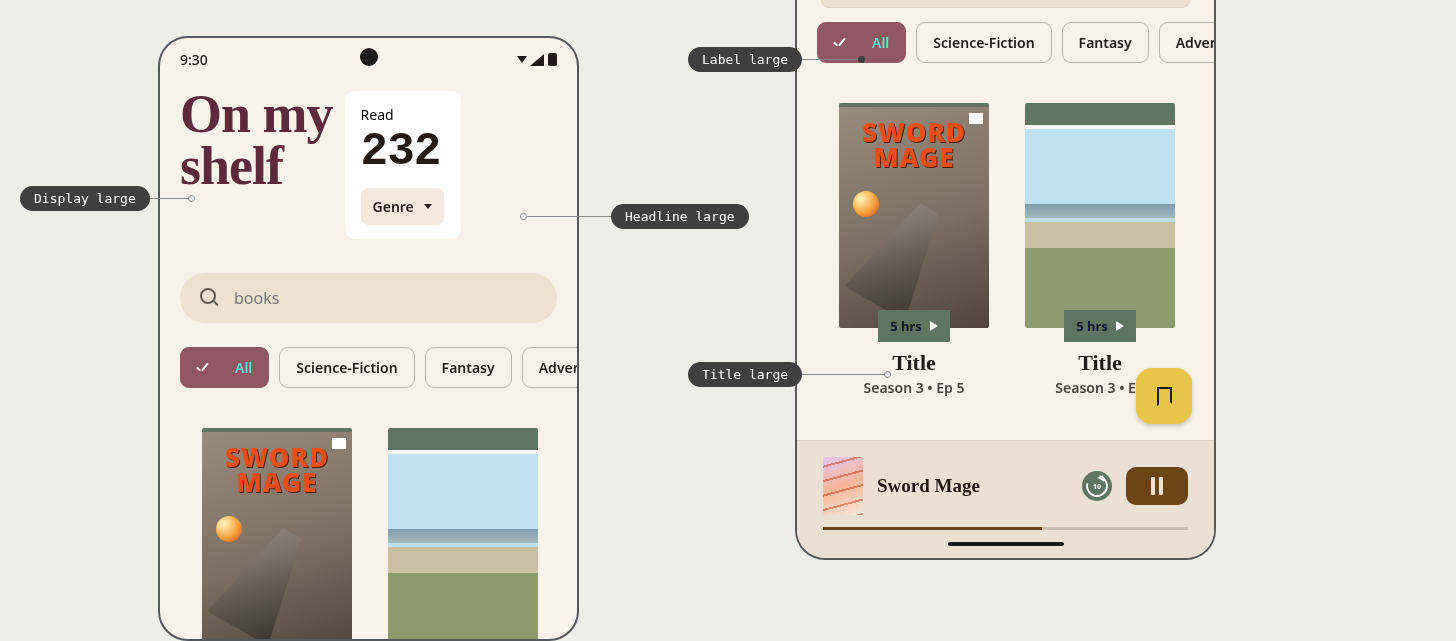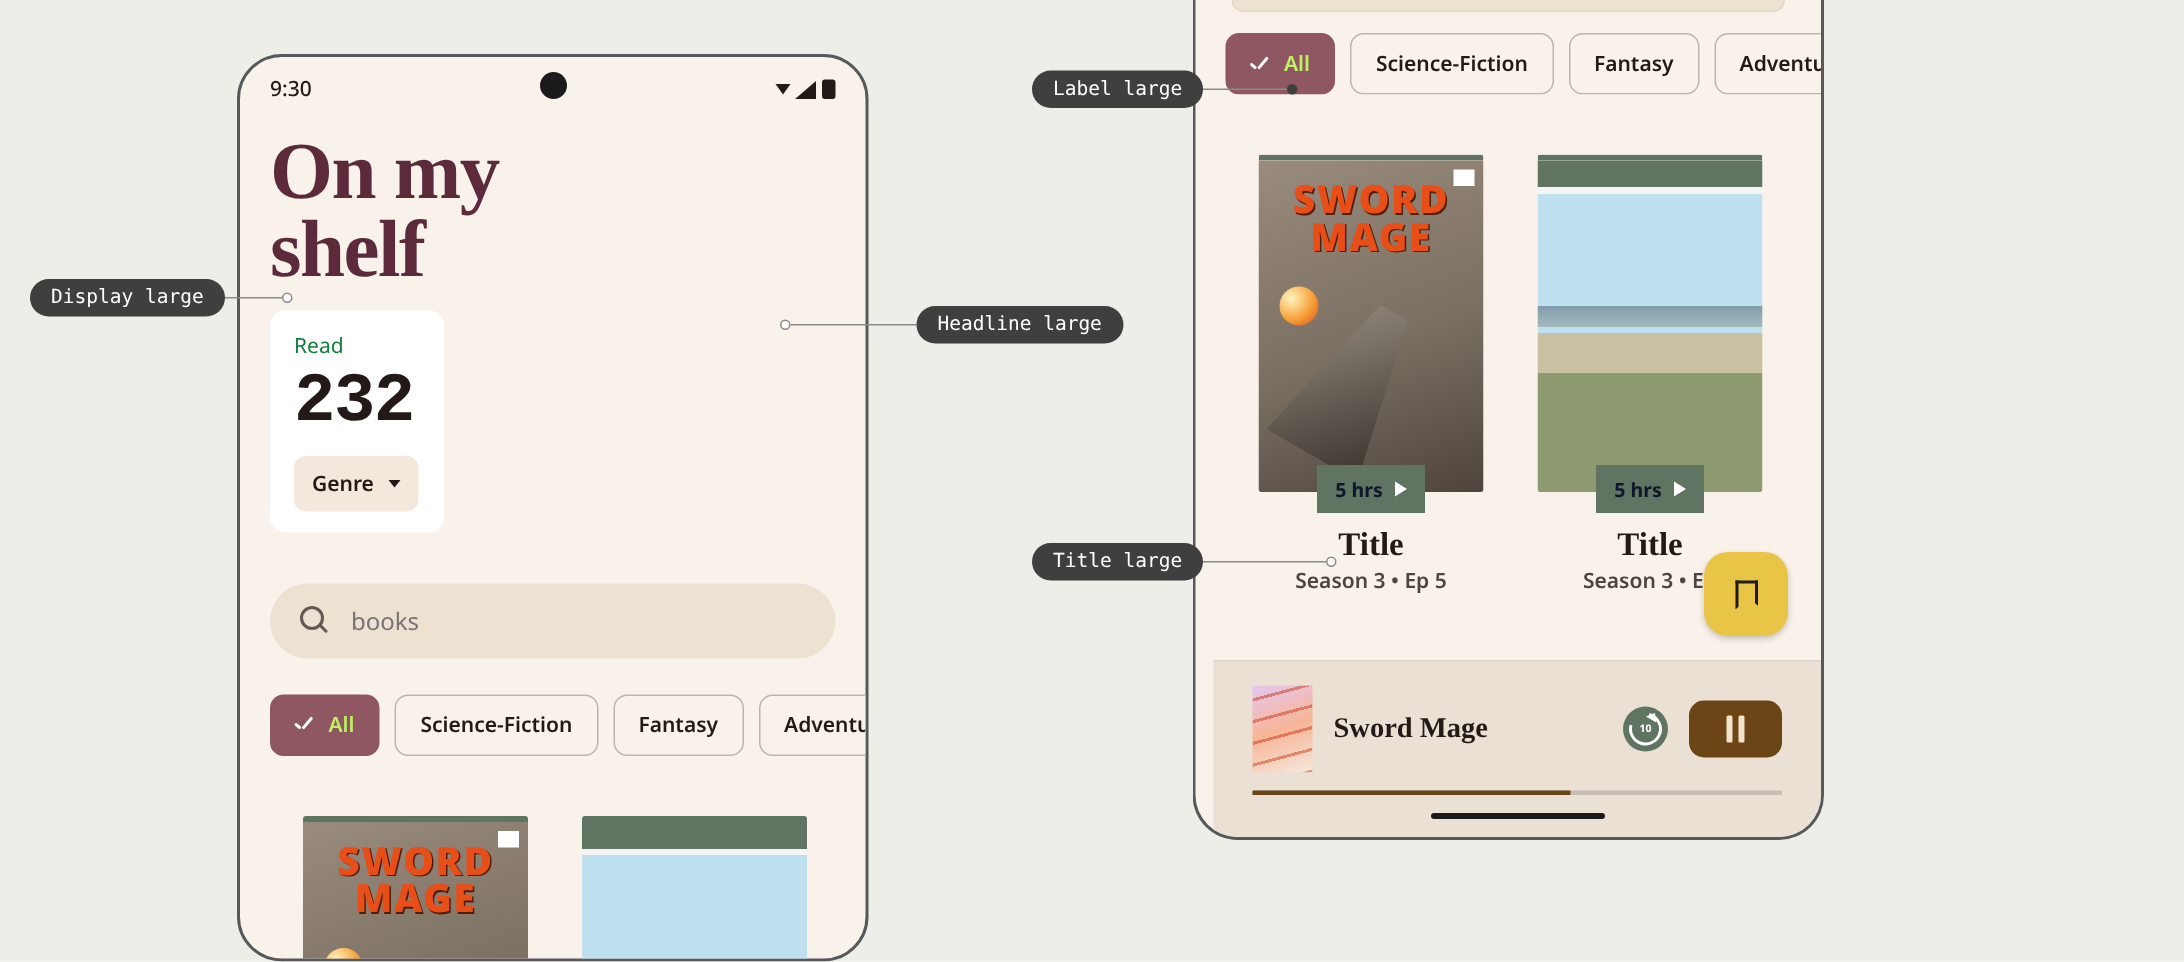--- a/index.html
+++ b/index.html
@@ -26,39 +26,39 @@
 
   
   .appbar{display:flex;align-items:center;justify-content:space-between;padding:8px 20px 4px 20px;}
   .brand{font-family:Georgia,'Times New Roman',serif;font-weight:700;font-size:17px;letter-spacing:.5px;border-top:3px solid #231A17;border-bottom:3px solid #231A17;padding:1px 0;line-height:1.1;}
   .avatar{width:22px;height:22px;border:2.2px solid #231A17;border-radius:50%;display:flex;align-items:flex-end;justify-content:center;overflow:hidden;}
   .avatar::before{content:"";width:8px;height:8px;border-radius:50%;background:#231A17;position:relative;top:-3px;}
   .avatar::after{content:"";width:16px;height:10px;border-radius:50% 50% 0 0;background:#231A17;position:absolute;margin-top:14px;}
   .avatar{position:relative;}
 
   
-  .hero{display:flex;padding:14px 20px 10px 20px;gap:12px;align-items:flex-start;flex-direction:column;}
+  .hero{display:flex;padding:14px 20px 10px 20px;gap:12px;align-items:flex-start;}
   .disp{font-family:Georgia,'Times New Roman',serif;font-weight:600;font-size:54px;line-height:.96;color:#5C2A3B;letter-spacing:-1px;}
   .card{background:#fff;border-radius:10px;padding:14px 16px 14px 16px;min-width:116px;margin-top:2px;}
-  .cardLbl{font-size:14px;color:#15803d;margin-bottom:2px;}
+  .cardLbl{font-size:14px;color:#000000;margin-bottom:2px;}
   .cardNum{font-family:Liberation Mono, monospace;font-weight:600;font-size:46px;letter-spacing:-1px;}
   .genre{margin-top:10px;background:#F3E8DB;border-radius:8px;padding:9px 12px;font-size:14px;font-weight:600;display:inline-flex;align-items:center;gap:10px;}
   .caret{width:0;height:0;border-left:4px solid transparent;border-right:4px solid transparent;border-top:5px solid #231A17;}
 
   
   .srch{margin:24px 20px 0 20px;background:#EDE1D2;border-radius:30px;display:flex;align-items:center;gap:14px;padding:14px 20px;}
   .srchIco{width:20px;height:20px;position:relative;}
   .srchIco::before{content:"";position:absolute;width:12px;height:12px;border:2.2px solid #605a55;border-radius:50%;left:0;top:0;}
   .srchIco::after{content:"";position:absolute;width:7px;height:2.2px;background:#605a55;transform:rotate(45deg);left:12px;top:14px;border-radius:2px;}
   .srch input{border:none;background:transparent;font-size:16px;flex:1;outline:none;color:#6b625b;}
 
   
   .chips{display:flex;gap:10px;padding:24px 0 0 20px;overflow:hidden;}
   .chip{border:1px solid #beb4a8;border-radius:9px;padding:10px 16px;font-size:14px;font-weight:600;background:#F9F2EA;white-space:nowrap;}
-  .chip.sel{background:#8E5762;border-color:#8E5762;color:#bef264;display:flex;align-items:center;gap:8px;}
+  .chip.sel{background:#8E5762;border-color:#8E5762;color:#5eead4;display:flex;align-items:center;gap:24px;}
   .chk{width:14px;height:10px;position:relative;}
   .chk::before{content:"";position:absolute;width:10px;height:2.2px;background:#fff;transform:rotate(-50deg);left:3px;top:3px;border-radius:2px;}
   .chk::after{content:"";position:absolute;width:5px;height:2.2px;background:#fff;transform:rotate(40deg);left:-1px;top:5px;border-radius:2px;}
 
   
   .cars{display:flex;gap:36px;padding:0 0 0 42px;margin-top:40px;}
   #phB .cars{margin-top:0;padding-top:4px;}
   .bk{width:150px;flex-shrink:0;}
   .cov{width:150px;height:225px;border-radius:2px;position:relative;overflow:hidden;border-top:4px solid #5F7461;margin-bottom:-18px;}
   .sm{background:linear-gradient(160deg,#998b7e 0%,#7a6f62 55%,#4e443c 100%);position:relative;}
@@ -67,21 +67,21 @@
   .sm .hilt{position:absolute;width:70px;height:110px;left:28px;top:94px;background:linear-gradient(135deg,rgba(255,255,255,.15),rgba(0,0,0,.35));transform:rotate(30deg);clip-path:polygon(35% 0,65% 0,100% 100%,0 100%);}
   .sm .tag{position:absolute;top:6px;right:6px;width:14px;height:11px;background:#fff;}
   .ls{background:linear-gradient(to bottom,#5F7461 0 8%,#f4f4f4 8% 10%,#bfe0ee 10% 52%,#c9bfa3 52% 64%,#8e9a6f 64% 100%);}
   .ls::after{content:"";position:absolute;left:0;right:0;top:44%;height:14px;background:linear-gradient(to bottom,rgba(90,110,130,.6),rgba(120,130,110,.4));}
   .pill2{position:relative;z-index:2;margin:0 auto;width:max-content;background:#5F7461;color:#0f172a;font-size:13px;font-weight:700;padding:7px 12px;display:flex;align-items:center;gap:8px;}
   .play{width:0;height:0;border-left:8px solid #fff;border-top:5px solid transparent;border-bottom:5px solid transparent;}
   .bt{font-family:Georgia,'Times New Roman',serif;font-size:22px;font-weight:600;text-align:center;margin-top:8px;}
   .bs{font-size:14px;font-weight:600;color:#4c4540;text-align:center;margin-top:2px;}
 
   
-  .player{position:absolute;bottom:0;left:0;right:0;background:#EAE0D3;border-top:1px solid rgba(0,0,0,.06);margin-left:12px;}
+  .player{position:absolute;bottom:0;left:0;right:0;background:#EAE0D3;border-top:1px solid rgba(0,0,0,.06);}
   .plRow{display:flex;align-items:center;padding:16px 26px 12px 26px;gap:14px;}
   .plCov{width:40px;height:58px;background:linear-gradient(160deg,#e5c7f0 0%,#f7b597 50%,#f5e9dc 100%);position:relative;overflow:hidden;}
   .plCov::after{content:"";position:absolute;inset:0;background:repeating-linear-gradient(-15deg,rgba(216,94,58,.55) 0 2px,transparent 2px 14px);mix-blend-mode:multiply;}
   .plTitle{font-family:Georgia,'Times New Roman',serif;font-size:19px;font-weight:600;flex:1;}
   .rbtn{width:30px;height:30px;border-radius:50%;background:#5F7461;display:flex;align-items:center;justify-content:center;position:relative;}
   .rbtn::before{content:"";width:18px;height:18px;border:2px solid #fff;border-radius:50%;border-left-color:transparent;transform:rotate(60deg);} 
   .rbtn::after{content:"";position:absolute;width:0;height:0;border-left:4px solid transparent;border-right:4px solid transparent;border-bottom:5px solid #fff;top:4px;right:6px;transform:rotate(30deg);}
   .rbtn span{position:absolute;font-size:7px;color:#fff;font-weight:700;}
   .pbtn{width:62px;height:38px;border-radius:10px;background:#6B4516;display:flex;align-items:center;justify-content:center;gap:4px;}
   .pbtn i{width:4px;height:18px;background:#F1E3CE;border-radius:1px;}

